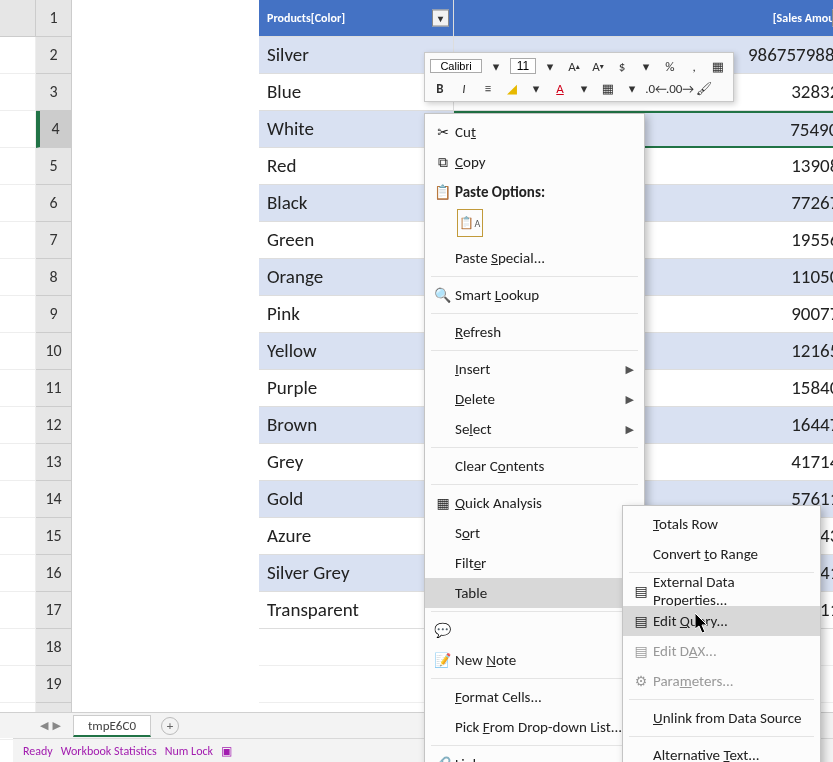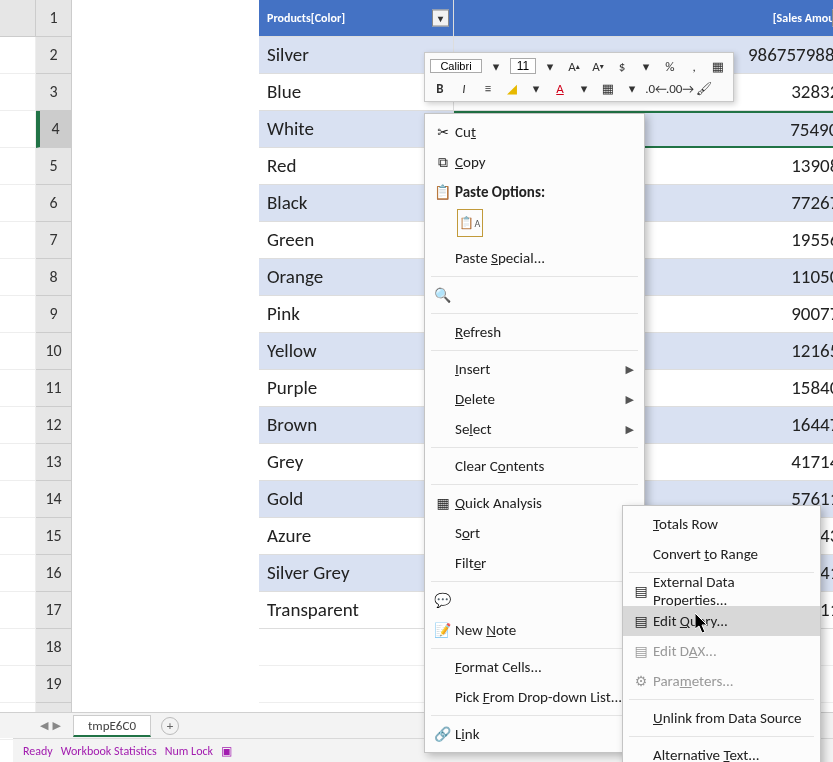--- a/index.html
+++ b/index.html
@@ -310,20 +310,21 @@
     </div>
     <div style="padding:2px 0 6px 0"><span class="pasteicon">📋<sub>A</sub></span></div>
     <div class="mi ">
        <span class="ic"></span>
        <span class="lab">Paste <span class="u">S</span>pecial...</span>
 
      </div>
     <div class="msep"></div>
     <div class="mi ">
        <span class="ic">🔍</span>
+       <span class="lab">Smart <span class="u">L</span>ookup</span>
 
      </div>
     <div class="msep"></div>
     <div class="mi ">
        <span class="ic"></span>
        <span class="lab"><span class="u">R</span>efresh</span>
 
      </div>
     <div class="msep"></div>
     <div class="mi ">
@@ -354,20 +355,25 @@
 
      </div>
     <div class="mi ">
        <span class="ic"></span>
        <span class="lab">S<span class="u">o</span>rt</span>
        <span class="ar">▶</span>
      </div>
     <div class="mi ">
        <span class="ic"></span>
        <span class="lab">Filt<span class="u">e</span>r</span>
+       <span class="ar">▶</span>
+     </div>
+    <div class="mi hov">
+       <span class="ic"></span>
+       <span class="lab">Table</span>
        <span class="ar">▶</span>
      </div>
     <div class="msep"></div>
     <div class="mi ">
        <span class="ic">💬</span>
 
      </div>
     <div class="mi ">
        <span class="ic">📝</span>
        <span class="lab">New <span class="u">N</span>ote</span>

